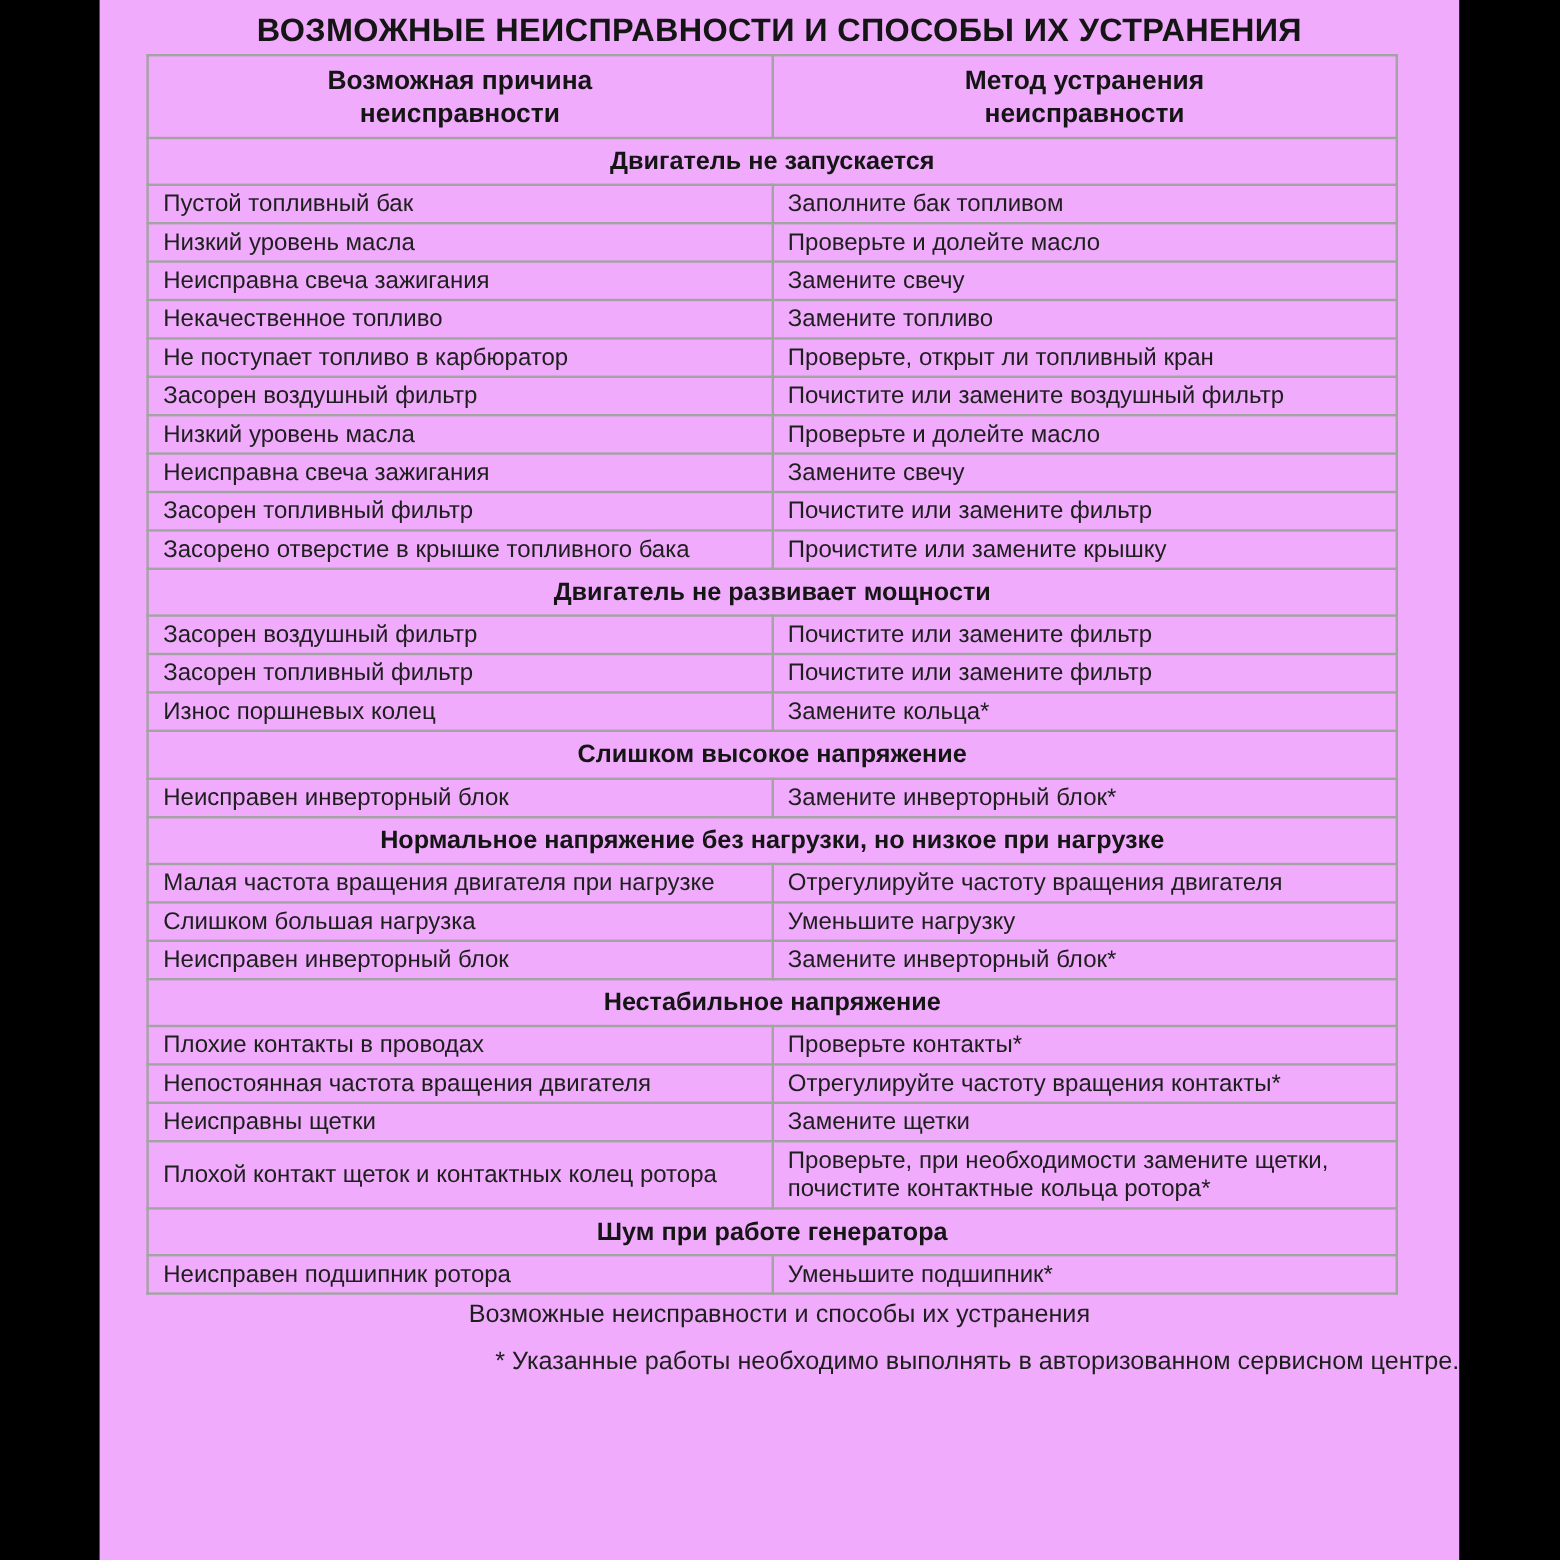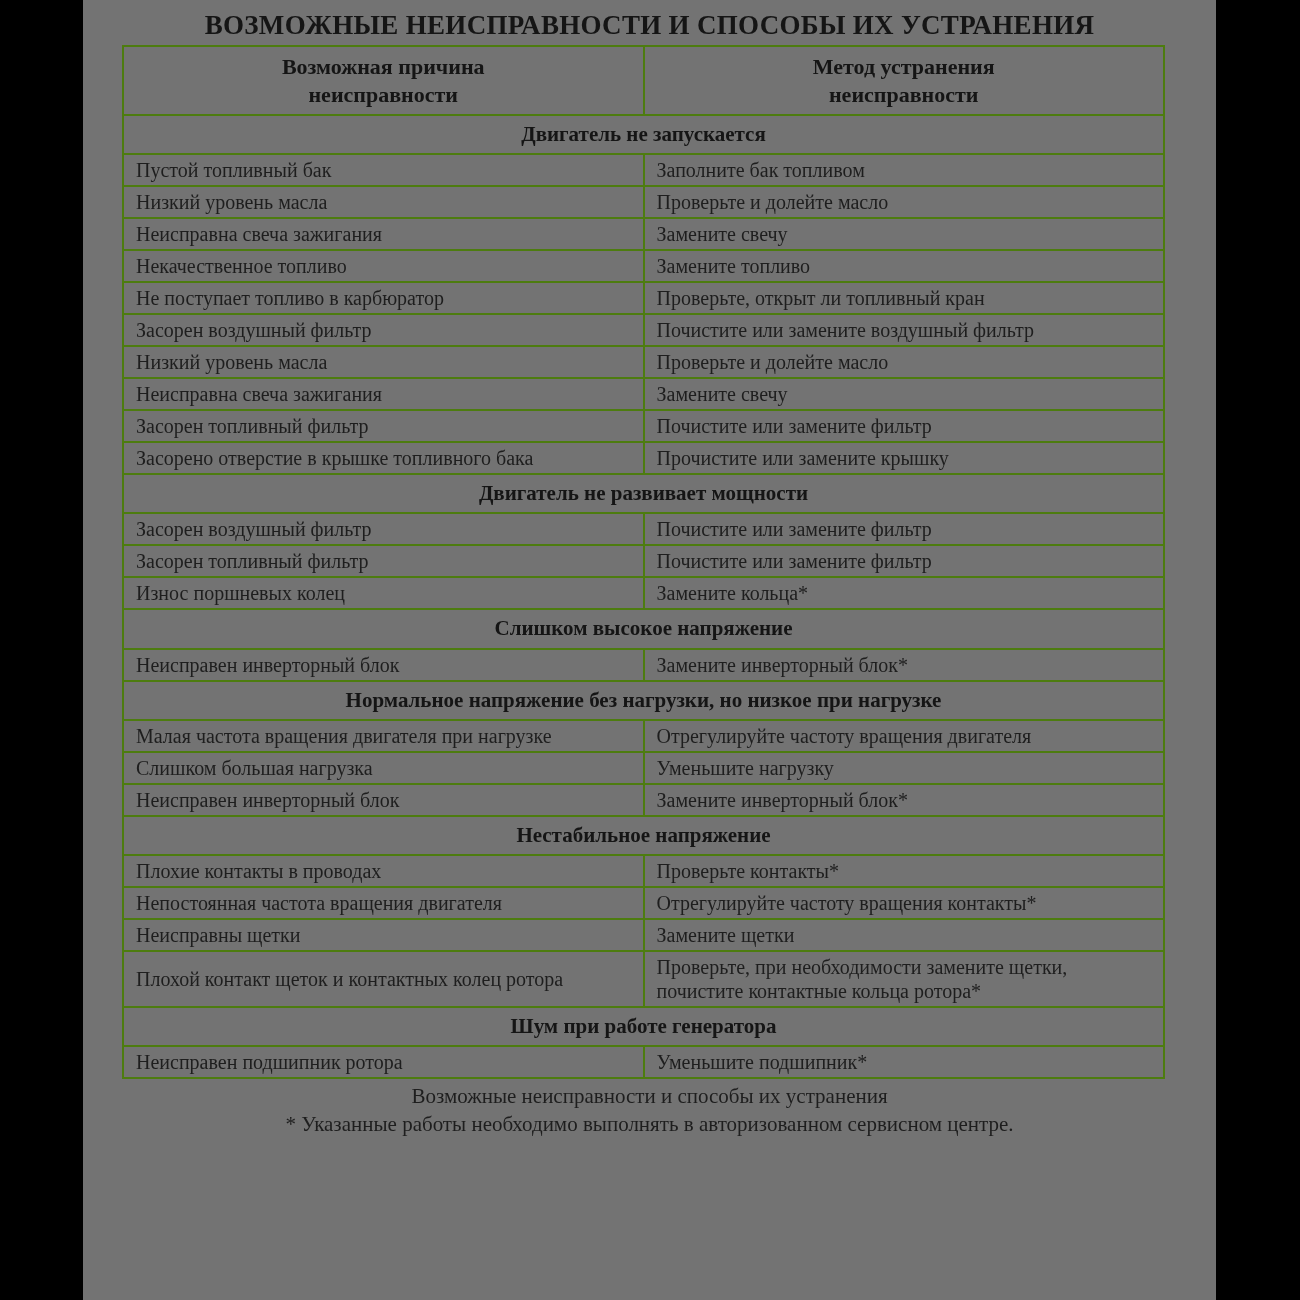--- a/index.html
+++ b/index.html
@@ -8,42 +8,41 @@
     width: 1300px; height: 1300px;
     margin: 0 auto;
     background: #000;
     overflow: hidden;
     font-family: "Liberation Sans", sans-serif;
   }
   .page {
     position: absolute;
     left: 83px; top: 0;
     width: 1133px; height: 1300px;
-    background: #737373;
+    background: #f0abfc;
     color: #222;
-    font-family: Liberation Serif, serif;
   }
   .doc-title {
     margin: 10px 0 4px 0;
     text-align: center;
     font-weight: bold;
     font-size: 27px;
     letter-spacing: 0.3px;
     color: #151515;
   }
   table.fault-table {
     border-collapse: collapse;
     table-layout: fixed;
     width: 1043px;
     margin-left: 39px;
   }
   .fault-table col.c1 { width: 50%; }
   .fault-table col.c2 { width: 50%; }
   .fault-table th, .fault-table td {
-    border: 2px solid #4d7c0f;
+    border: 2px solid #a3a3a3;
     font-size: 20px;
     line-height: 1.2;
     padding: 3px 12px;
     vertical-align: middle;
     text-align: left;
     color: #1e1e1e;
   }
   .fault-table th {
     font-weight: bold;
     text-align: center;
@@ -60,23 +59,23 @@
     padding: 6px 0;
     color: #151515;
   }
   .caption {
     text-align: center;
     font-size: 21px;
     margin-top: 5px;
     color: #1e1e1e;
   }
   .footnote {
-    text-align: center;
+    text-align: right;
     font-size: 21px;
-    margin-top: 3px;
+    margin-top: 15px;
     color: #1e1e1e;
   }
 </style>
 </head>
 <body>
 
 <div class="canvas">
   <div class="page">
     <h1 class="doc-title">ВОЗМОЖНЫЕ НЕИСПРАВНОСТИ И СПОСОБЫ ИХ УСТРАНЕНИЯ</h1>
     <table class="fault-table">

